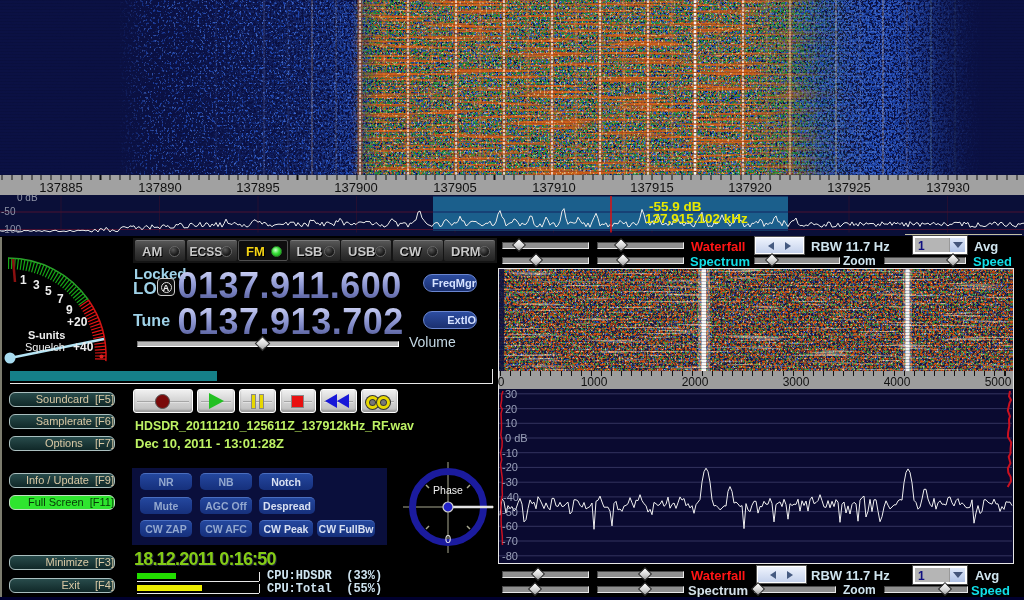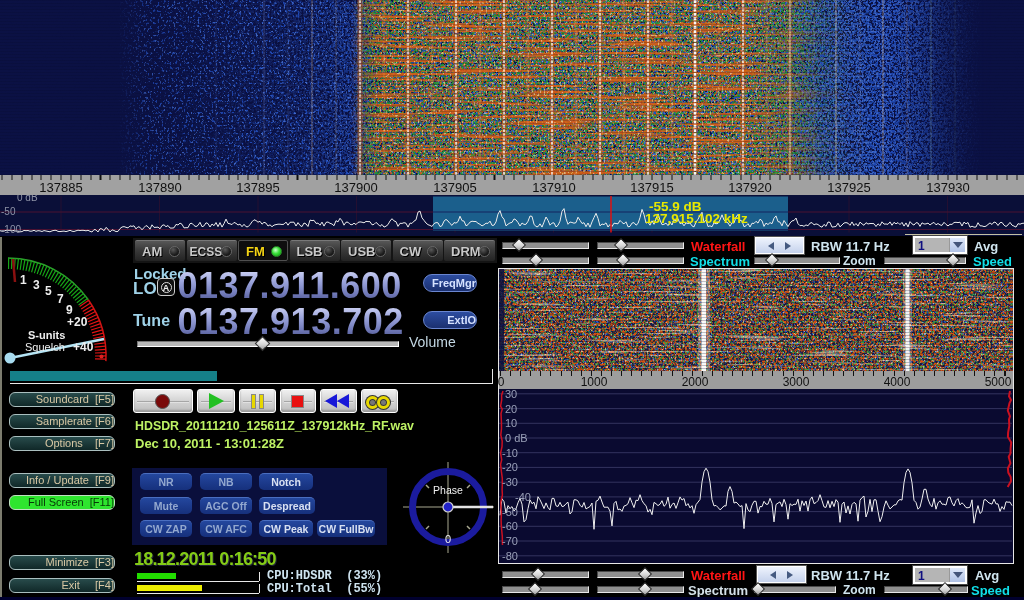--- a/index.html
+++ b/index.html
@@ -507,21 +507,21 @@
  <polyline points="1010.0,391 1009.0,396.3 1011.0,400.0 1009.5,403.0 1007.8,410.5 1010.0,416.3 1009.0,419.5 1009.3,426.0 1008.1,432.6 1007.9,436.8 1011.2,442.4 1010.6,448.3 1010.5,453.2 1008.7,456.8 1010.4,463.1 1007.9,468.2 1008.3,472.6 1010.7,477.0 1011.0,481.0 1007.7,487.0" fill="none" stroke="#cc1020" stroke-width="2"></polyline>
 </svg>
 <div style="position:absolute;left:0;top:120px;width:514px;height:173px">
         <div class="dbl" style="top:-1px;left:6px">30</div>
 <div class="dbl" style="top:14px;left:6px">20</div>
 <div class="dbl" style="top:28px;left:6px">10</div>
 <div class="dbl" style="top:43px;left:6px">0 dB</div>
 <div class="dbl" style="top:58px;left:3px">-10</div>
 <div class="dbl" style="top:72px;left:3px">-20</div>
 <div class="dbl" style="top:87px;left:3px">-30</div>
-<div class="dbl" style="top:102px;left:16px">-40</div>
+<div class="dbl" style="top:102px;left:4px">-40</div>
 <div class="dbl" style="top:117px;left:3px">-50</div>
 <div class="dbl" style="top:131px;left:3px">-60</div>
 <div class="dbl" style="top:146px;left:3px">-70</div>
 <div class="dbl" style="top:161px;left:3px">-80</div>
       </div>
 </div>
 
 <div class="rtrack" style="left:502px;top:571px;width:87px"></div>
 <div class="diam" style="left:533px;top:569px"></div>
 <div class="rtrack" style="left:597px;top:571px;width:87px"></div>

